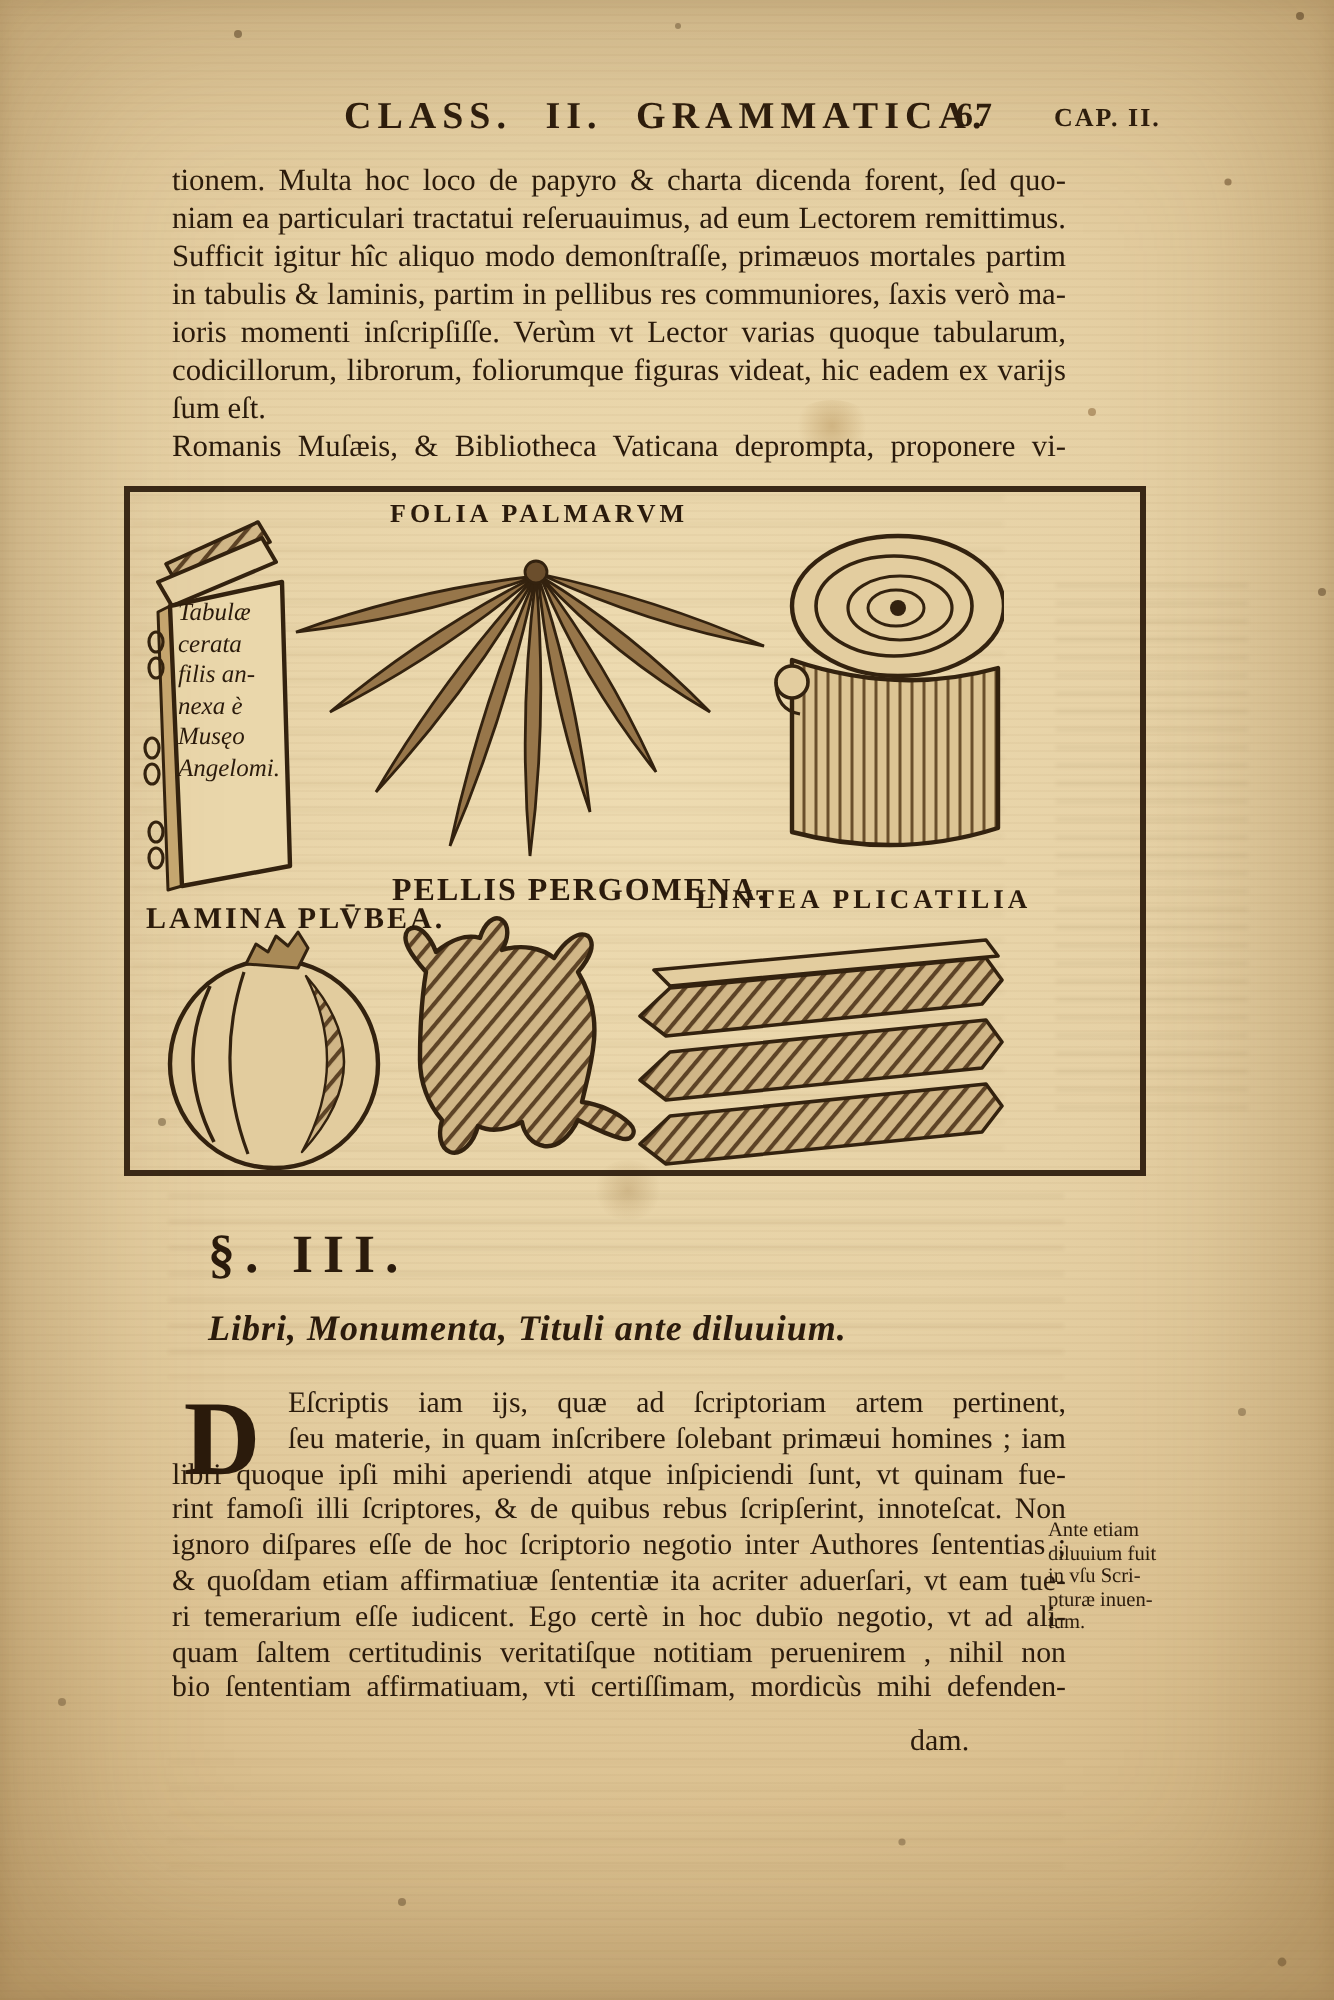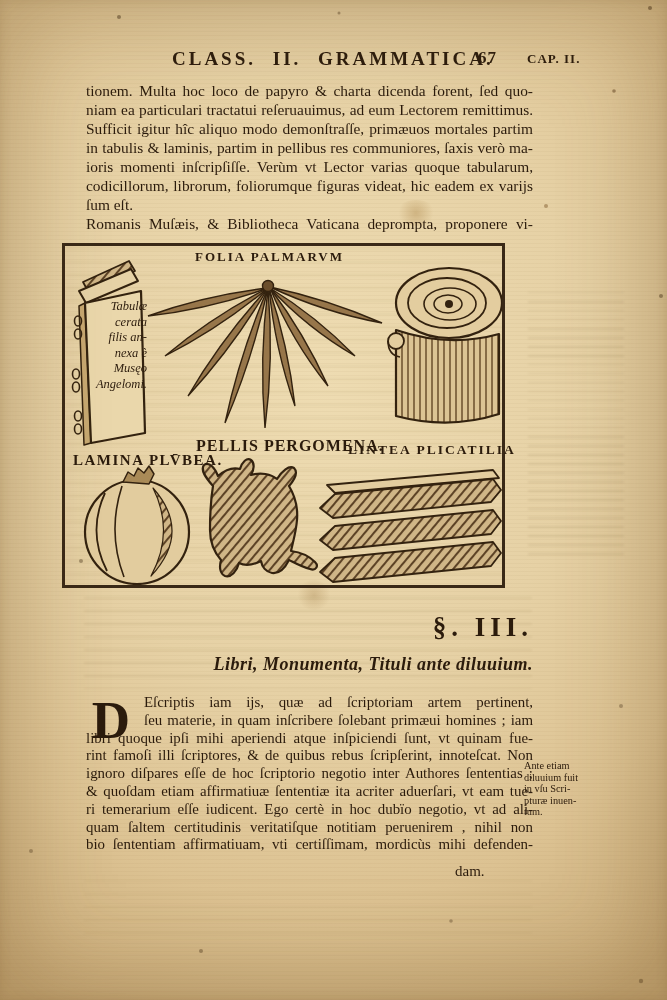--- a/index.html
+++ b/index.html
@@ -31,31 +31,31 @@
   .hdr-cap{left:527px;font-size:13px;letter-spacing:1px;top:51px;}
   .para{position:absolute;left:86px;width:447px;}
   .p1{top:81px;}
   .p2{top:694px;}
   .tl{position:relative;text-align:justify;text-align-last:justify;overflow:hidden;box-sizing:border-box;}
   .p1 .tl{height:19px;line-height:19px;font-size:15.4px;}
   .p2 .tl{height:17.8px;line-height:17.8px;font-size:14.9px;}
   .tl.nj{text-align-last:left;}
   .tl.ind{padding-left:58px;}
   .dropcap{position:absolute;left:85px;top:697px;font-size:53px;line-height:46px;font-weight:bold;width:52px;text-align:center;}
-  .figure{position:absolute;left:62px;top:243px;width:443px;height:345px;border:3px solid rgba(42,26,11,0.92);box-sizing:border-box;text-align:right;}
+  .figure{position:absolute;left:62px;top:243px;width:511px;height:345px;border:3px solid rgba(42,26,11,0.92);box-sizing:border-box;}
   .figure svg{position:absolute;left:0;top:0;}
   .figlabel{position:absolute;white-space:nowrap;font-weight:bold;color:#2b1b0c;}
   .lab-folia{left:130px;top:3px;font-size:13px;letter-spacing:2px;}
   .lab-volumina{left:281px;top:3px;font-size:13px;letter-spacing:1px;}
   .lab-ref{font-size:8.5px;letter-spacing:0;font-weight:bold;}
   .lab-lamina{left:8px;top:206px;font-size:15px;letter-spacing:1.5px;}
   .lab-pellis{left:131px;top:191px;font-size:16px;letter-spacing:1px;font-family:Liberation Serif, serif;}
   .lab-lintea{left:283px;top:196px;font-size:13.5px;letter-spacing:2px;}
   .tabletnote{position:absolute;left:24px;top:53px;width:58px;font-style:italic;font-size:12.5px;line-height:15.5px;}
-  .sechead{position:absolute;left:86px;width:447px;text-align:right;}
+  .sechead{position:absolute;left:104px;width:447px;text-align:left;}
   .sec-num{top:612px;font-size:27px;font-weight:bold;letter-spacing:5px;}
   .sec-sub{top:654px;font-size:18px;font-weight:bold;font-style:italic;letter-spacing:.5px;}
   .catchword{position:absolute;left:455px;top:863px;font-size:15px;}
   .marginnote{position:absolute;left:524px;top:760px;width:86px;font-size:10.3px;line-height:11.6px;}
 </style>
 </head>
 <body>
 
 <div class="page">
 

